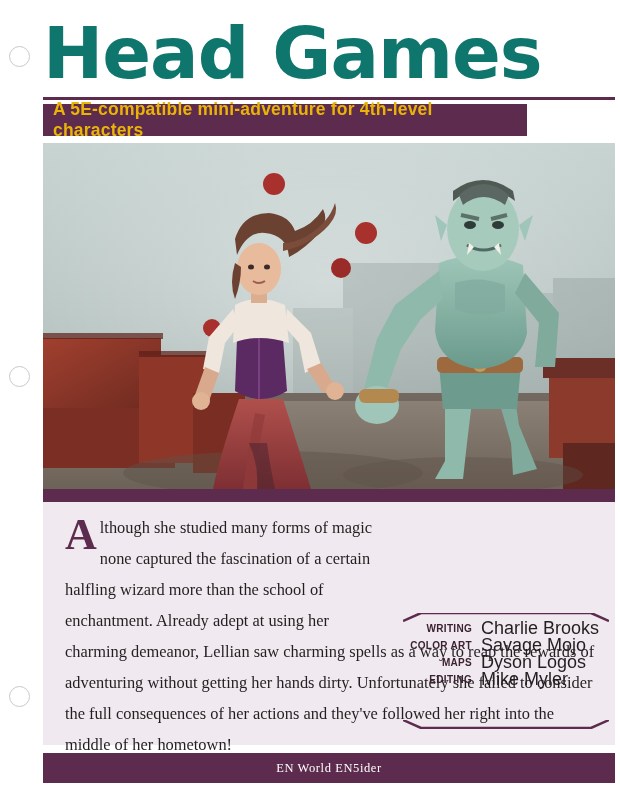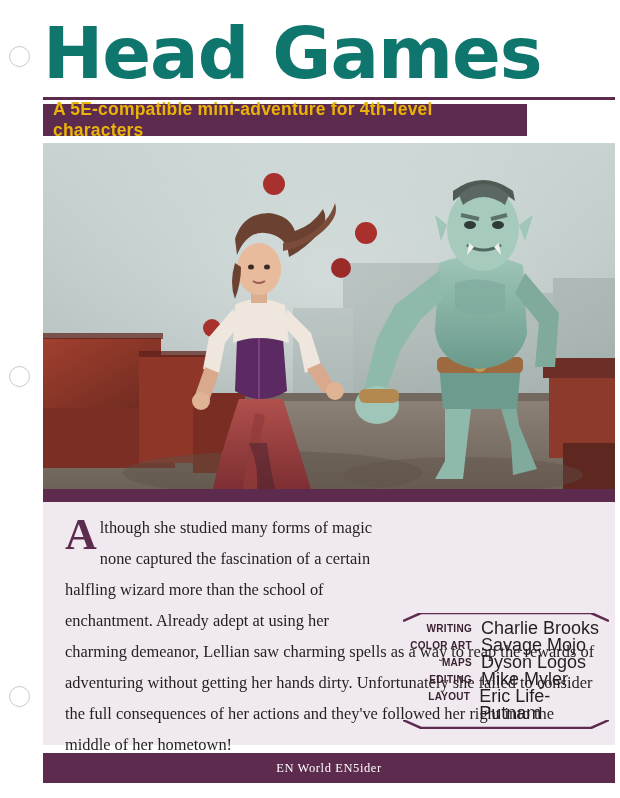--- a/index.html
+++ b/index.html
@@ -394,24 +394,20 @@
           <div class="credits-name">Savage Mojo</div>
         </div>
         <div class="credits-row">
           <div class="credits-role">Maps</div>
           <div class="credits-name">Dyson Logos</div>
         </div>
         <div class="credits-row">
           <div class="credits-role">Editing</div>
           <div class="credits-name">Mike Myler</div>
         </div>
-        <div class="credits-row">
-          <div class="credits-role">Layout</div>
-          <div class="credits-name">Eric Life-Putnam</div>
-        </div>
 
         <svg class="credits-bottom" viewBox="0 0 206 9" preserveAspectRatio="none">
           <path d="M0 0 L18 8 L188 8 L206 0" fill="none" stroke="#5d2b4e" stroke-width="2.5"></path>
         </svg>
       </div>
     </div>
 
     <div class="footer">EN World EN5ider</div>
 
   </div>

